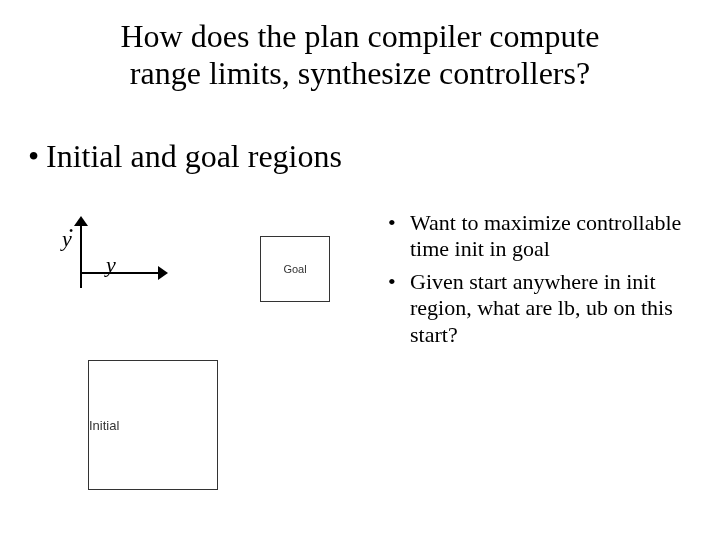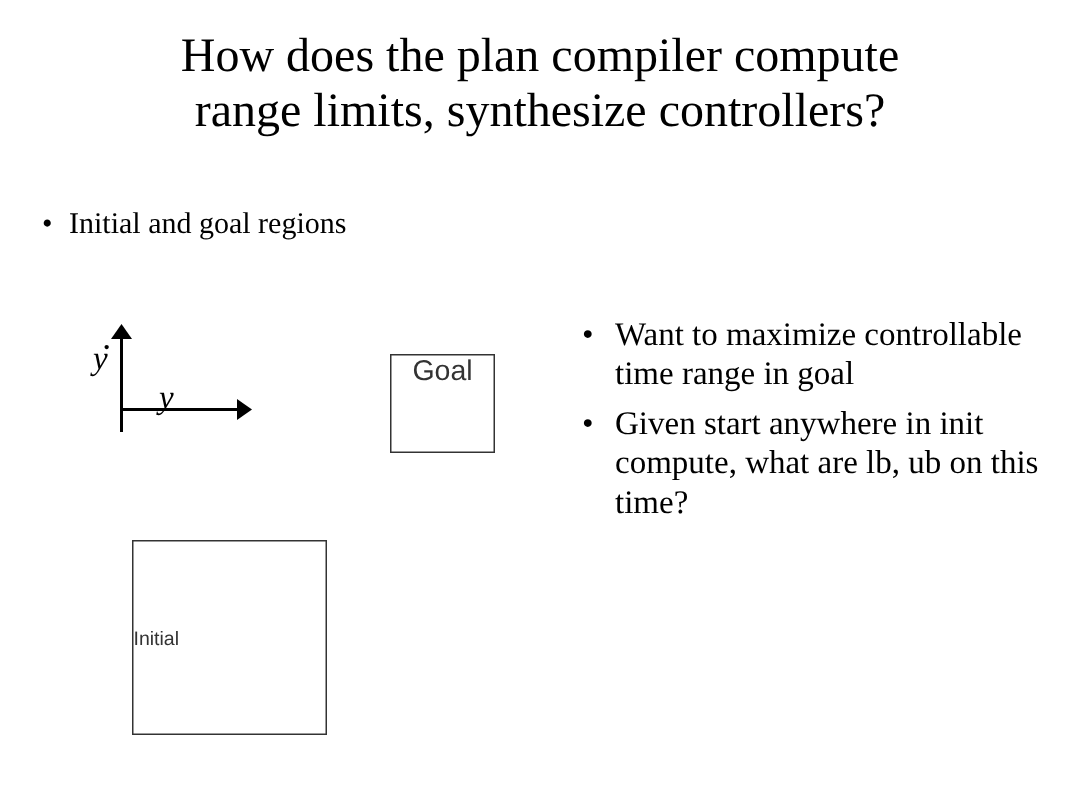--- a/index.html
+++ b/index.html
@@ -24,21 +24,21 @@
     width: 720px;
     text-align: center;
     font-size: 32px;
     line-height: 1.15;
     font-weight: normal;
   }
   .bullet-main {
     position: absolute;
     top: 138px;
     left: 28px;
-    font-size: 20px;
+    font-size: 32px;
   }
   .bullet-main .dot {
     display: inline-block;
     width: 18px;
   }
   .right-bullets {
     position: absolute;
     top: 210px;
     left: 388px;
     width: 310px;
@@ -123,24 +123,24 @@
   }
   .goal-box {
     position: absolute;
     left: 210px;
     top: 36px;
     width: 70px;
     height: 66px;
     border: 1px solid #333;
     box-sizing: border-box;
     display: flex;
-    align-items: flex-start;
+    align-items: center;
     justify-content: center;
     font-family: Arial, sans-serif;
-    font-size: 19px;
+    font-size: 11px;
     color: #333;
   }
   .initial-box {
     position: absolute;
     left: 38px;
     top: 160px;
     width: 130px;
     height: 130px;
     border: 1px solid #333;
     box-sizing: border-box;
@@ -161,25 +161,25 @@
     <span>range limits, synthesize controllers?</span>
   </div>
 
   <div class="bullet-main">
     <span class="dot">•</span><span>Initial and goal regions</span>
   </div>
 
   <div class="right-bullets">
     <div class="item">
       <span class="dot">•</span>
-      <span>Want to maximize controllable time range in goal</span>
+      <span>Want to maximize controllable time init in goal</span>
     </div>
     <div class="item">
       <span class="dot">•</span>
-      <span>Given start anywhere in init compute, what are lb, ub on this time?</span>
+      <span>Given start anywhere in init region, what are lb, ub on this start?</span>
     </div>
   </div>
 
   <div class="diagram">
     <div class="axes">
       <div class="axis-v"></div>
       <div class="arrow-up"></div>
       <div class="axis-h"></div>
       <div class="arrow-right"></div>
       <div class="axis-ylabel">y</div>

